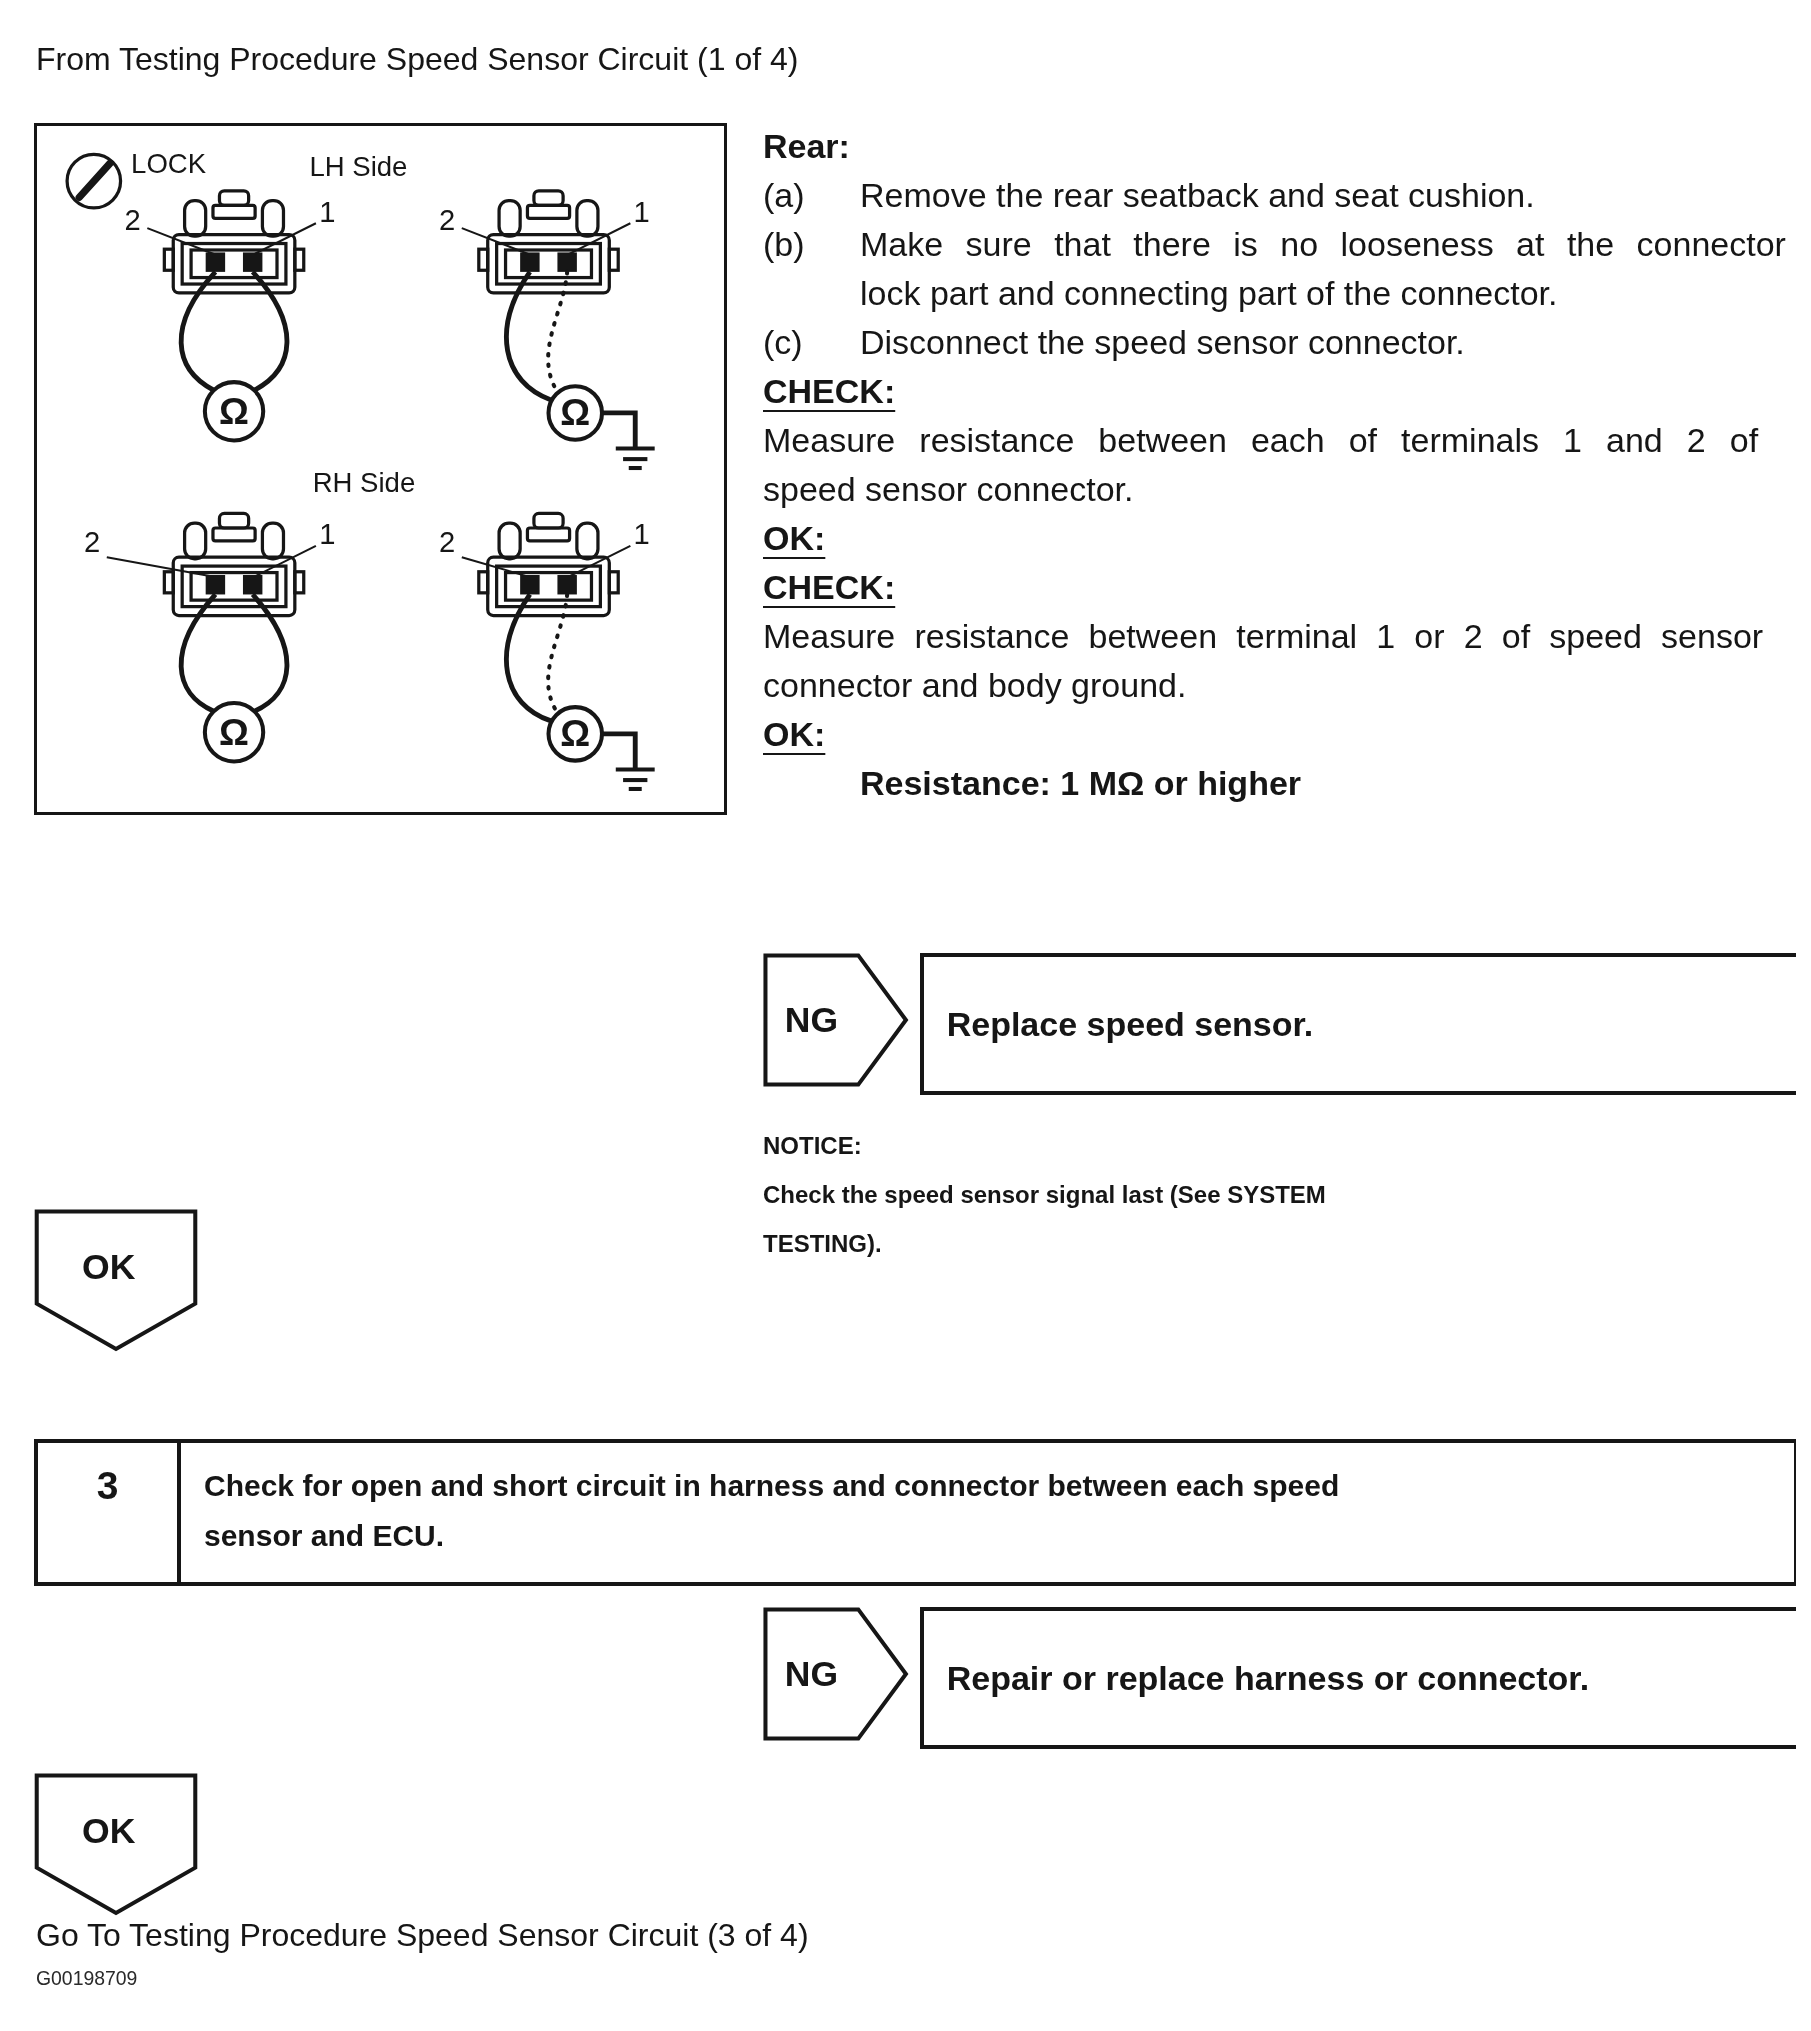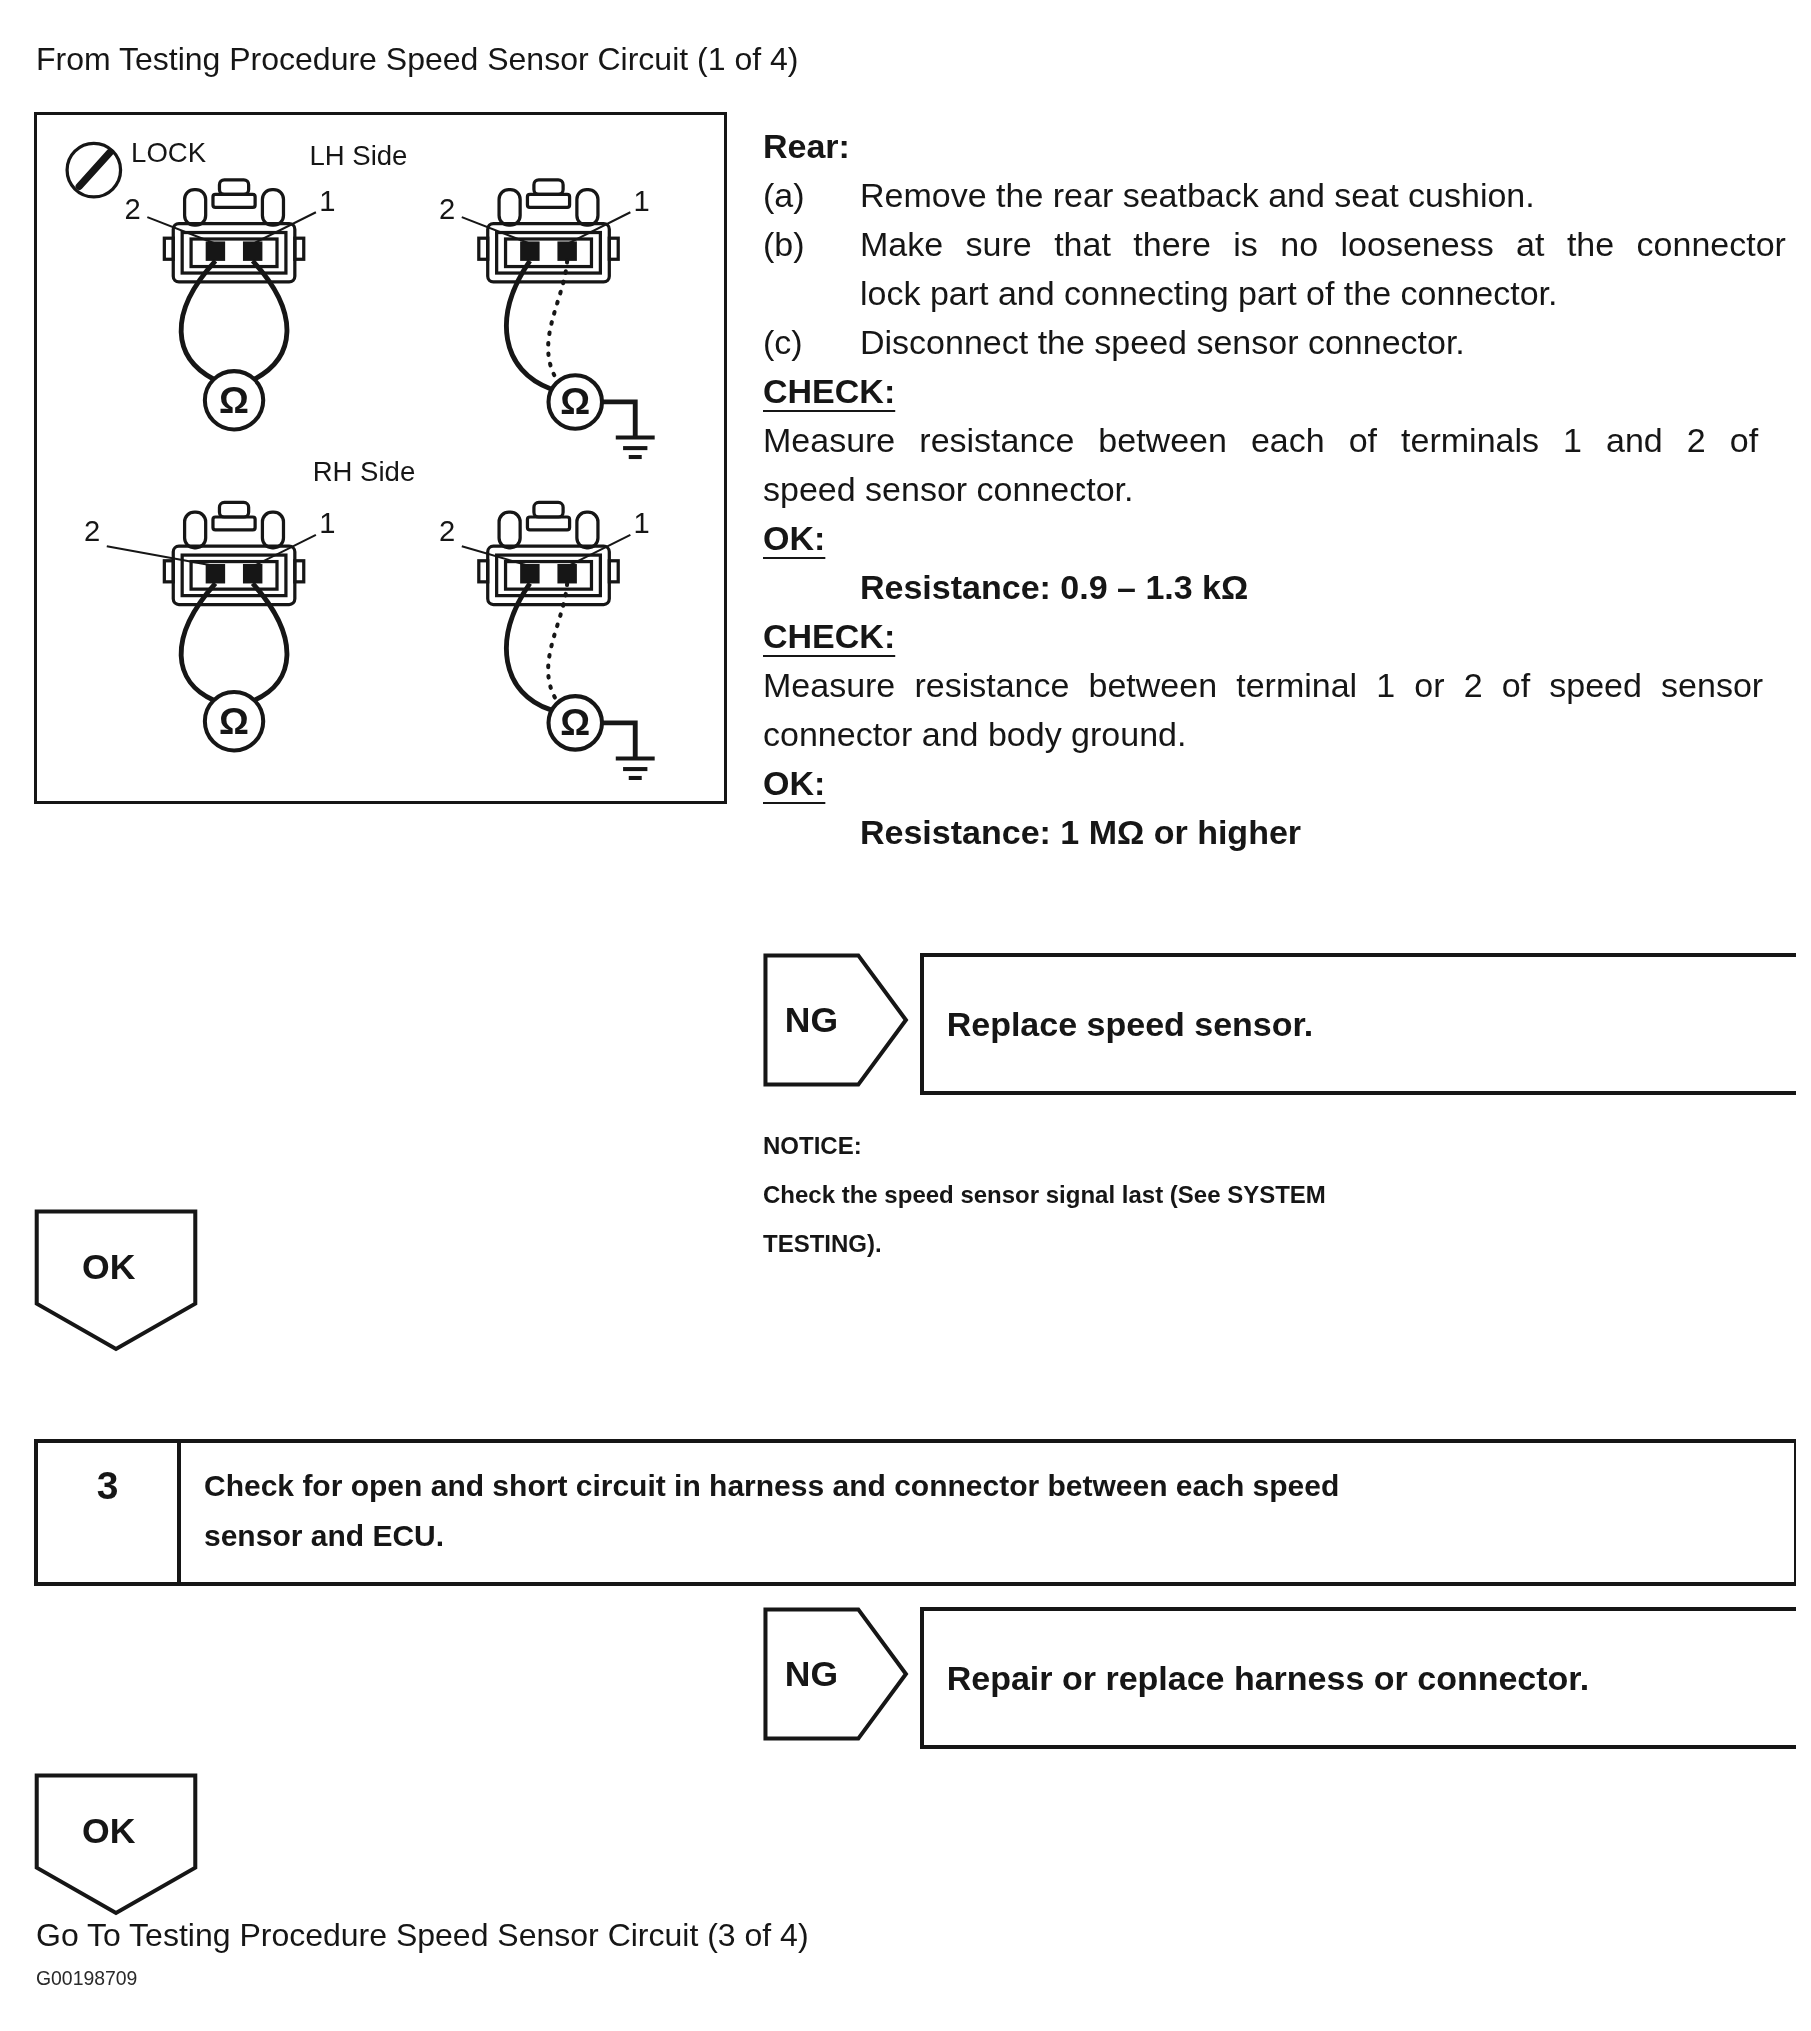--- a/index.html
+++ b/index.html
@@ -50,21 +50,21 @@
             padding-top:18px;font-weight:bold;font-size:39px;line-height:49px;}
   .step-text{padding:18px 21px 0 23px;font-weight:bold;font-size:30px;line-height:50px;max-width:1507px;}
 </style>
 </head>
 <body>
 
 <div id="page">
 
   <div class="abs title" style="left:36px;top:41px;">From Testing Procedure Speed Sensor Circuit (1 of 4)</div>
 
-  <div class="abs diagram-box" style="left:34px;top:112px;width:687px;height:686px;">
+  <div class="abs diagram-box" style="left:34px;top:123px;width:687px;height:686px;">
     <svg class="diagram-svg" viewBox="0 0 840 839" width="681" height="680">
       <defs>
         <g id="conn">
           <rect class="ln" x="14" y="0" width="26" height="44" rx="12"></rect>
           <rect class="ln" x="110" y="0" width="26" height="44" rx="12"></rect>
           <rect class="ln" x="57" y="-12" width="36" height="18" rx="6"></rect>
           <rect class="ln" x="49" y="6" width="52" height="16" rx="3"></rect>
           <rect class="ln" x="-11" y="60" width="11" height="26"></rect>
           <rect class="ln" x="150" y="60" width="11" height="26"></rect>
           <rect class="ln" x="0" y="42" width="150" height="72" rx="7"></rect>
@@ -160,21 +160,20 @@
     </div>
     <div class="item">
       <span class="item-label">(c)</span>
       <div class="item-text pre"><span>Disconnect the speed sensor connector.</span></div>
     </div>
 
     <div><span class="bold u">CHECK:</span></div>
     <div class="pre j18"><span>Measure resistance between each of terminals 1 and 2 of
 speed sensor connector.</span></div>
     <div><span class="bold u">OK:</span></div>
-    <div class="indent">Resistance: 0.9 – 1.3 kΩ</div>
 
     <div><span class="bold u">CHECK:</span></div>
     <div class="pre j12"><span>Measure resistance between terminal 1 or 2 of speed sensor
 connector and body ground.</span></div>
     <div><span class="bold u">OK:</span></div>
     <div class="indent">Resistance: 1 MΩ or higher</div>
   </div>
 
   <div class="abs ng-row" style="left:763px;top:953px;">
     <svg viewBox="0 0 182 166" width="147" height="134">

